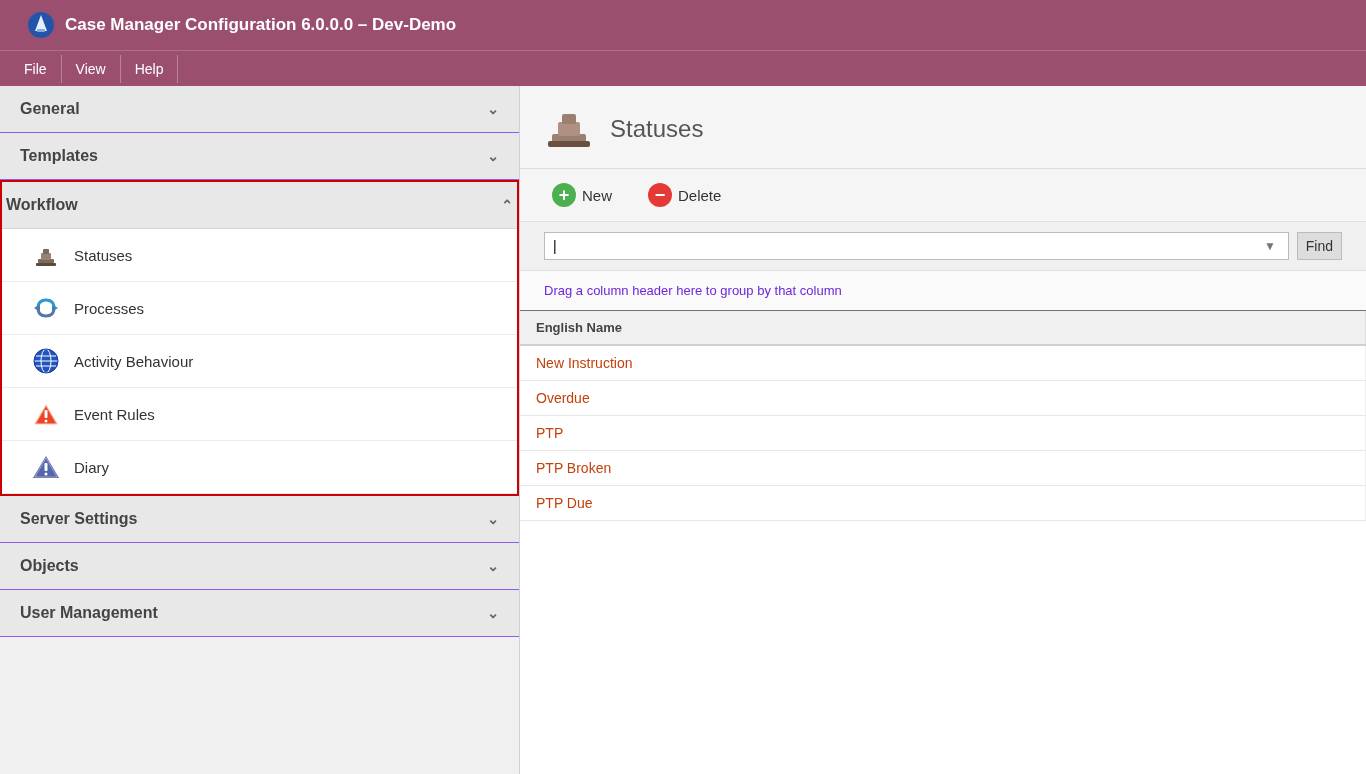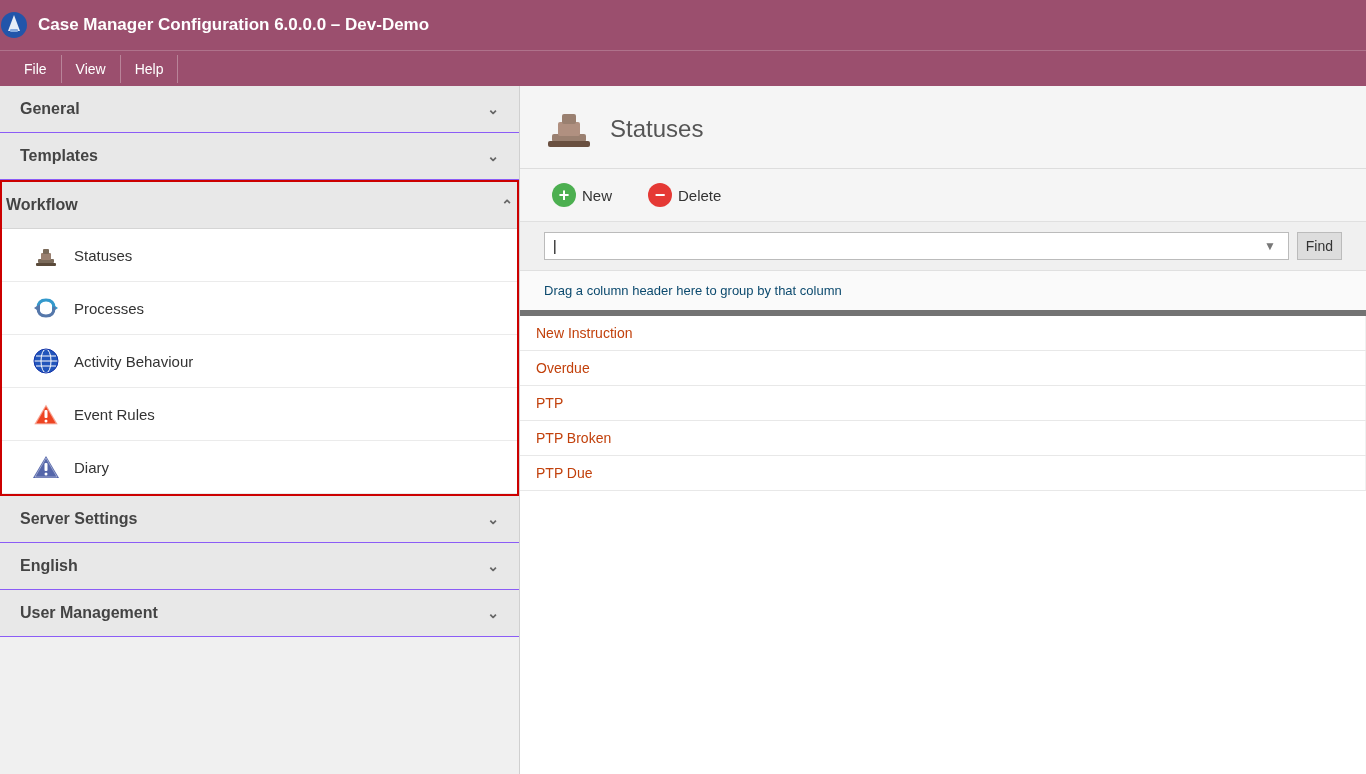--- a/index.html
+++ b/index.html
@@ -10,21 +10,21 @@
       height: 774px;
       overflow: hidden;
     }
 
     
     .title-bar {
       background: #9b4f6e;
       color: white;
       display: flex;
       align-items: center;
-      padding: 0 0;
+      padding: 0 27px;
       height: 50px;
     }
     .title-bar-icon {
       width: 28px;
       height: 28px;
       margin-right: 10px;
       flex-shrink: 0;
     }
     .title-bar-text {
       font-size: 17px;
@@ -233,23 +233,23 @@
       padding: 5px 8px;
       font-size: 14px;
       cursor: pointer;
       color: #333;
     }
 
     
     .group-hint {
       padding: 12px 24px;
       font-size: 13px;
-      color: #0c4a6e;
+      color: #6d28d9;
       background: #fafafa;
-      border-bottom: 6px solid #737373;
+      border-bottom: 1px solid #737373;
     }
 
     
     .data-table {
       flex: 1;
       overflow-y: auto;
       background: white;
     }
     .table-header-row {
       display: flex;
@@ -384,21 +384,21 @@
         <span>Diary</span>
       </div>
     </div>
 
     <div class="sidebar-section-header">
       <span>Server Settings</span>
       <span class="chevron">⌄</span>
     </div>
 
     <div class="sidebar-section-header">
-      <span>English</span>
+      <span>Objects</span>
       <span class="chevron">⌄</span>
     </div>
 
     <div class="sidebar-section-header">
       <span>User Management</span>
       <span class="chevron">⌄</span>
     </div>
 
   </div>
 
@@ -431,20 +431,23 @@
       <div class="search-input-wrap">
         <input class="search-input" type="text" value="|" style="">
         <span class="search-dropdown-arrow">▼</span>
       </div>
       <button class="find-btn">Find</button>
     </div>
 
     <div class="group-hint">Drag a column header here to group by that column</div>
 
     <div class="data-table">
+      <div class="table-header-row">
+        <div class="table-header-cell">English Name</div>
+      </div>
       <div class="table-row">
         <div class="table-cell">New Instruction</div>
       </div>
       <div class="table-row">
         <div class="table-cell">Overdue</div>
       </div>
       <div class="table-row">
         <div class="table-cell">PTP</div>
       </div>
       <div class="table-row">

